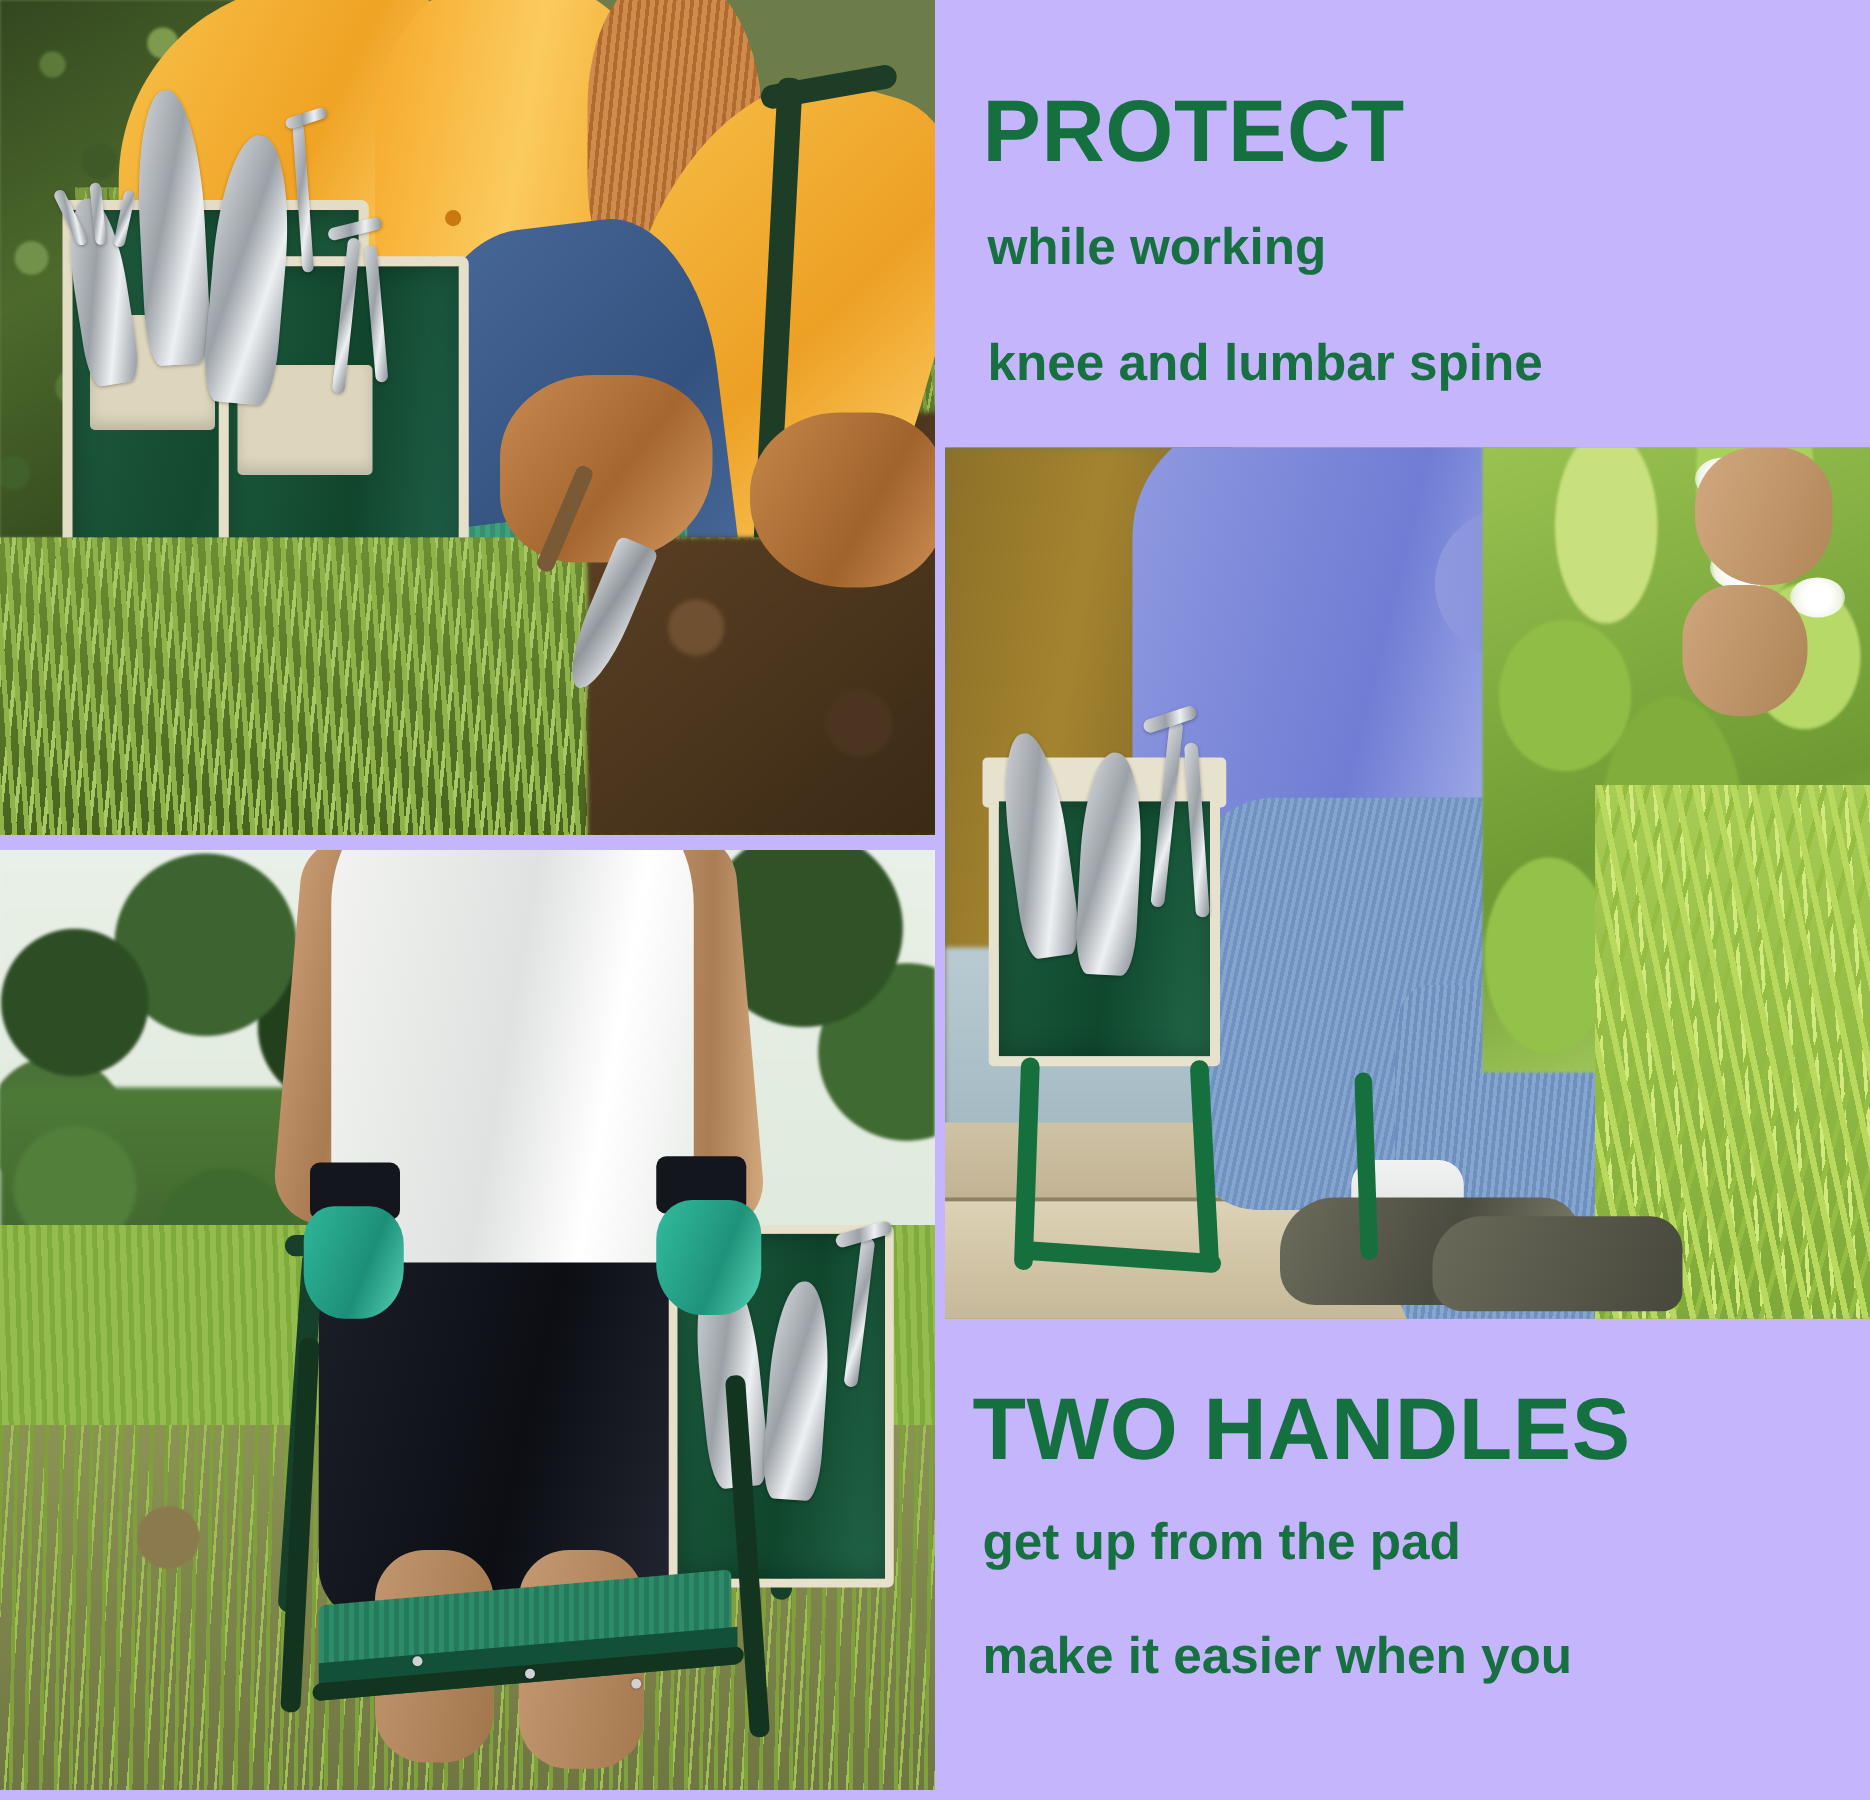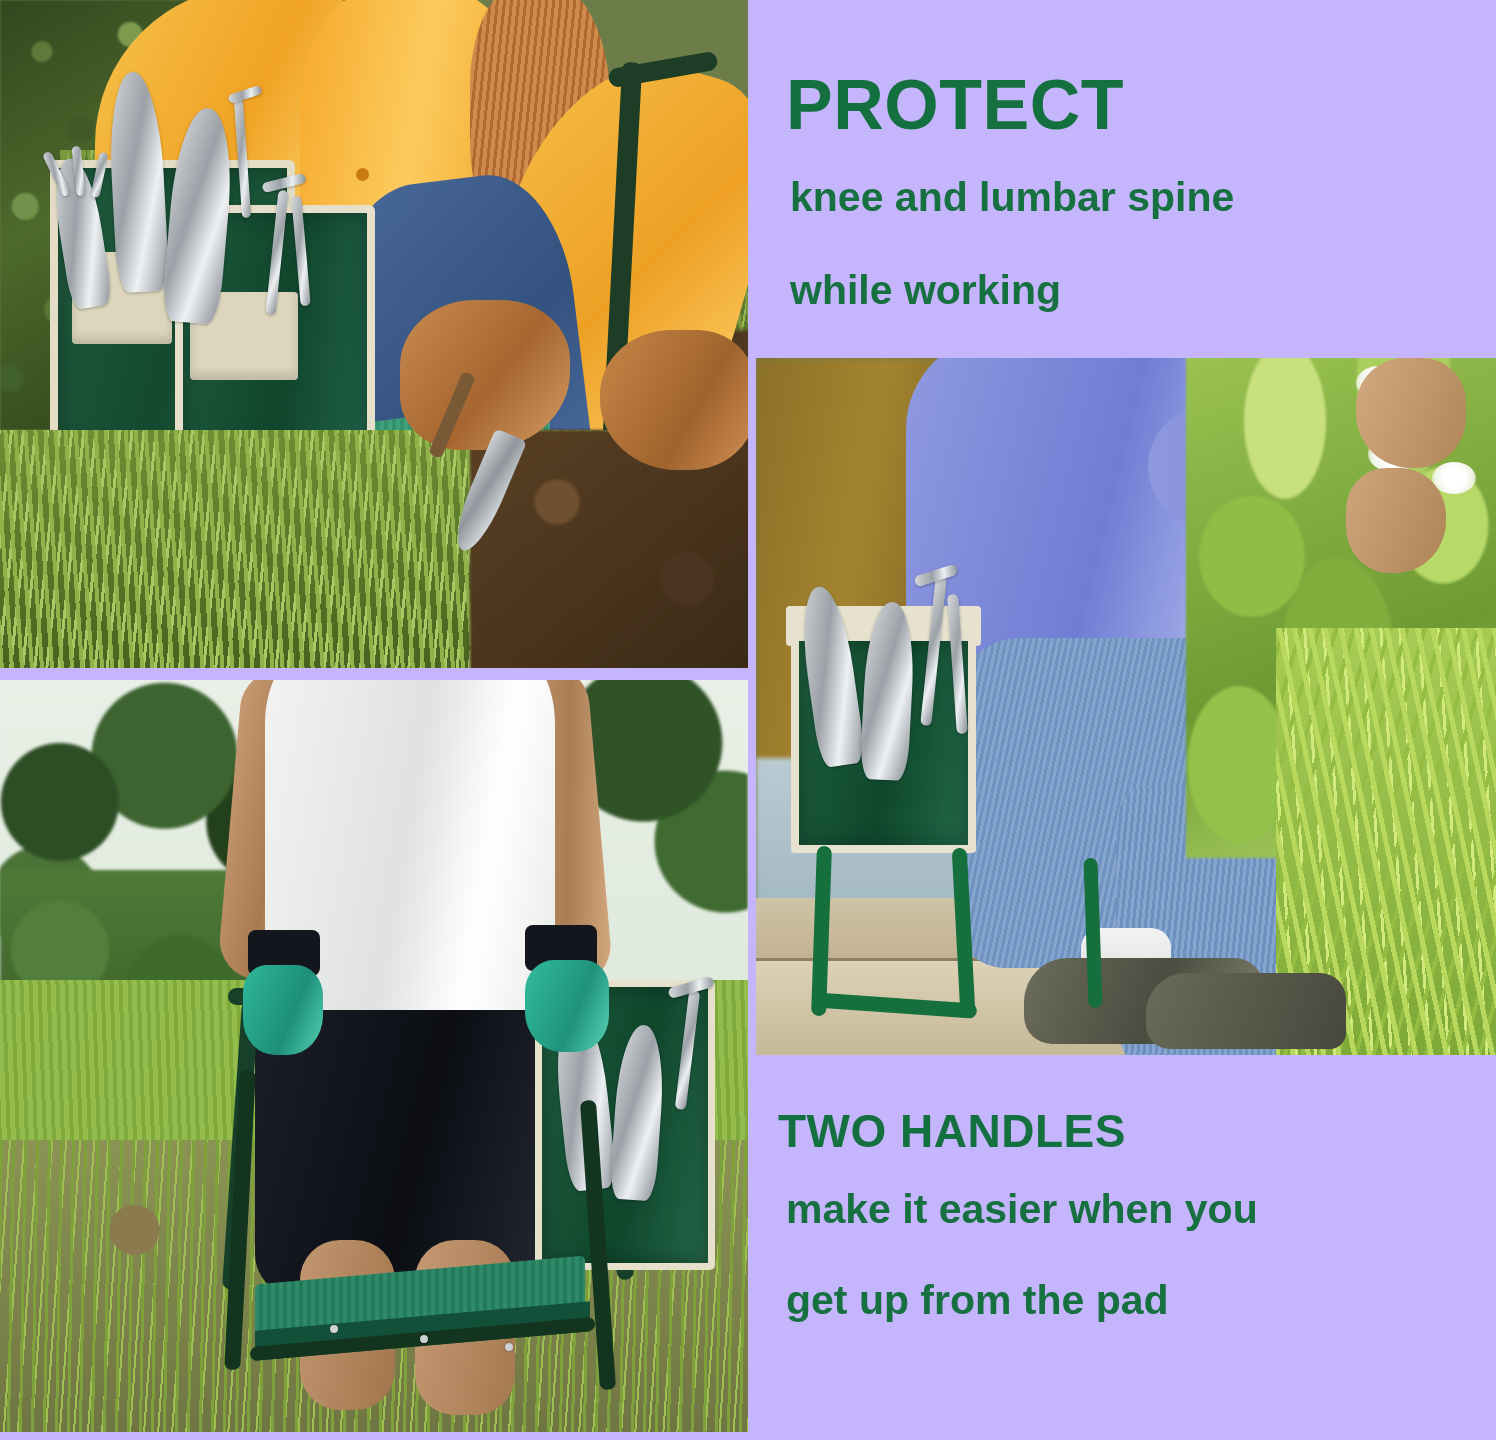--- a/index.html
+++ b/index.html
@@ -222,21 +222,21 @@
   }
   .subline{
     font-family:"Liberation Sans", sans-serif;
     font-weight:bold; color:#17703f;
     line-height:1.72; white-space:nowrap;
   }
   #protect-block{left:786px; top:70px;}
   #protect-block .headline{font-size:70px;}
   #protect-block .subline{font-size:41px; margin-top:22px; margin-left:4px;}
   #handles-block{left:778px; top:1108px;}
-  #handles-block .headline{font-size:46px;}
+  #handles-block .headline{font-size:70px;}
   #handles-block .subline{font-size:41px; margin-top:20px; margin-left:8px;}
 </style>
 </head>
 <body>
 
 <div class="stage">
 
   <div class="panel" id="panel-kneeling">
     <div class="p1-hedge"></div>
     <div class="p1-grass"></div>
@@ -359,23 +359,23 @@
     <div class="tool" style="left:158px;top:212px;width:44px;height:11px;border-radius:6px;transform:rotate(-18deg);"></div>
     <div class="tool" style="left:196px;top:236px;width:11px;height:140px;border-radius:6px;transform:rotate(-4deg);"></div>
     <div class="p3-leg" style="left:58px;top:488px;width:15px;height:170px;transform:rotate(2deg);"></div>
     <div class="p3-leg" style="left:200px;top:490px;width:15px;height:165px;transform:rotate(-3deg);"></div>
     <div class="p3-leg" style="left:56px;top:640px;width:165px;height:15px;transform:rotate(4deg);"></div>
     <div class="p3-leg" style="left:330px;top:500px;width:14px;height:150px;transform:rotate(-2deg);"></div>
   </div>
 
   <div class="txt-block" id="protect-block">
     <div class="headline">PROTECT</div>
+    <div class="subline">while working</div>
     <div class="subline">knee and lumbar spine</div>
-    <div class="subline">while working</div>
   </div>
 
   <div class="txt-block" id="handles-block">
     <div class="headline">TWO HANDLES</div>
+    <div class="subline">get up from the pad</div>
     <div class="subline">make it easier when you</div>
-    <div class="subline">get up from the pad</div>
   </div>
 
 </div>
 
 </body></html>

